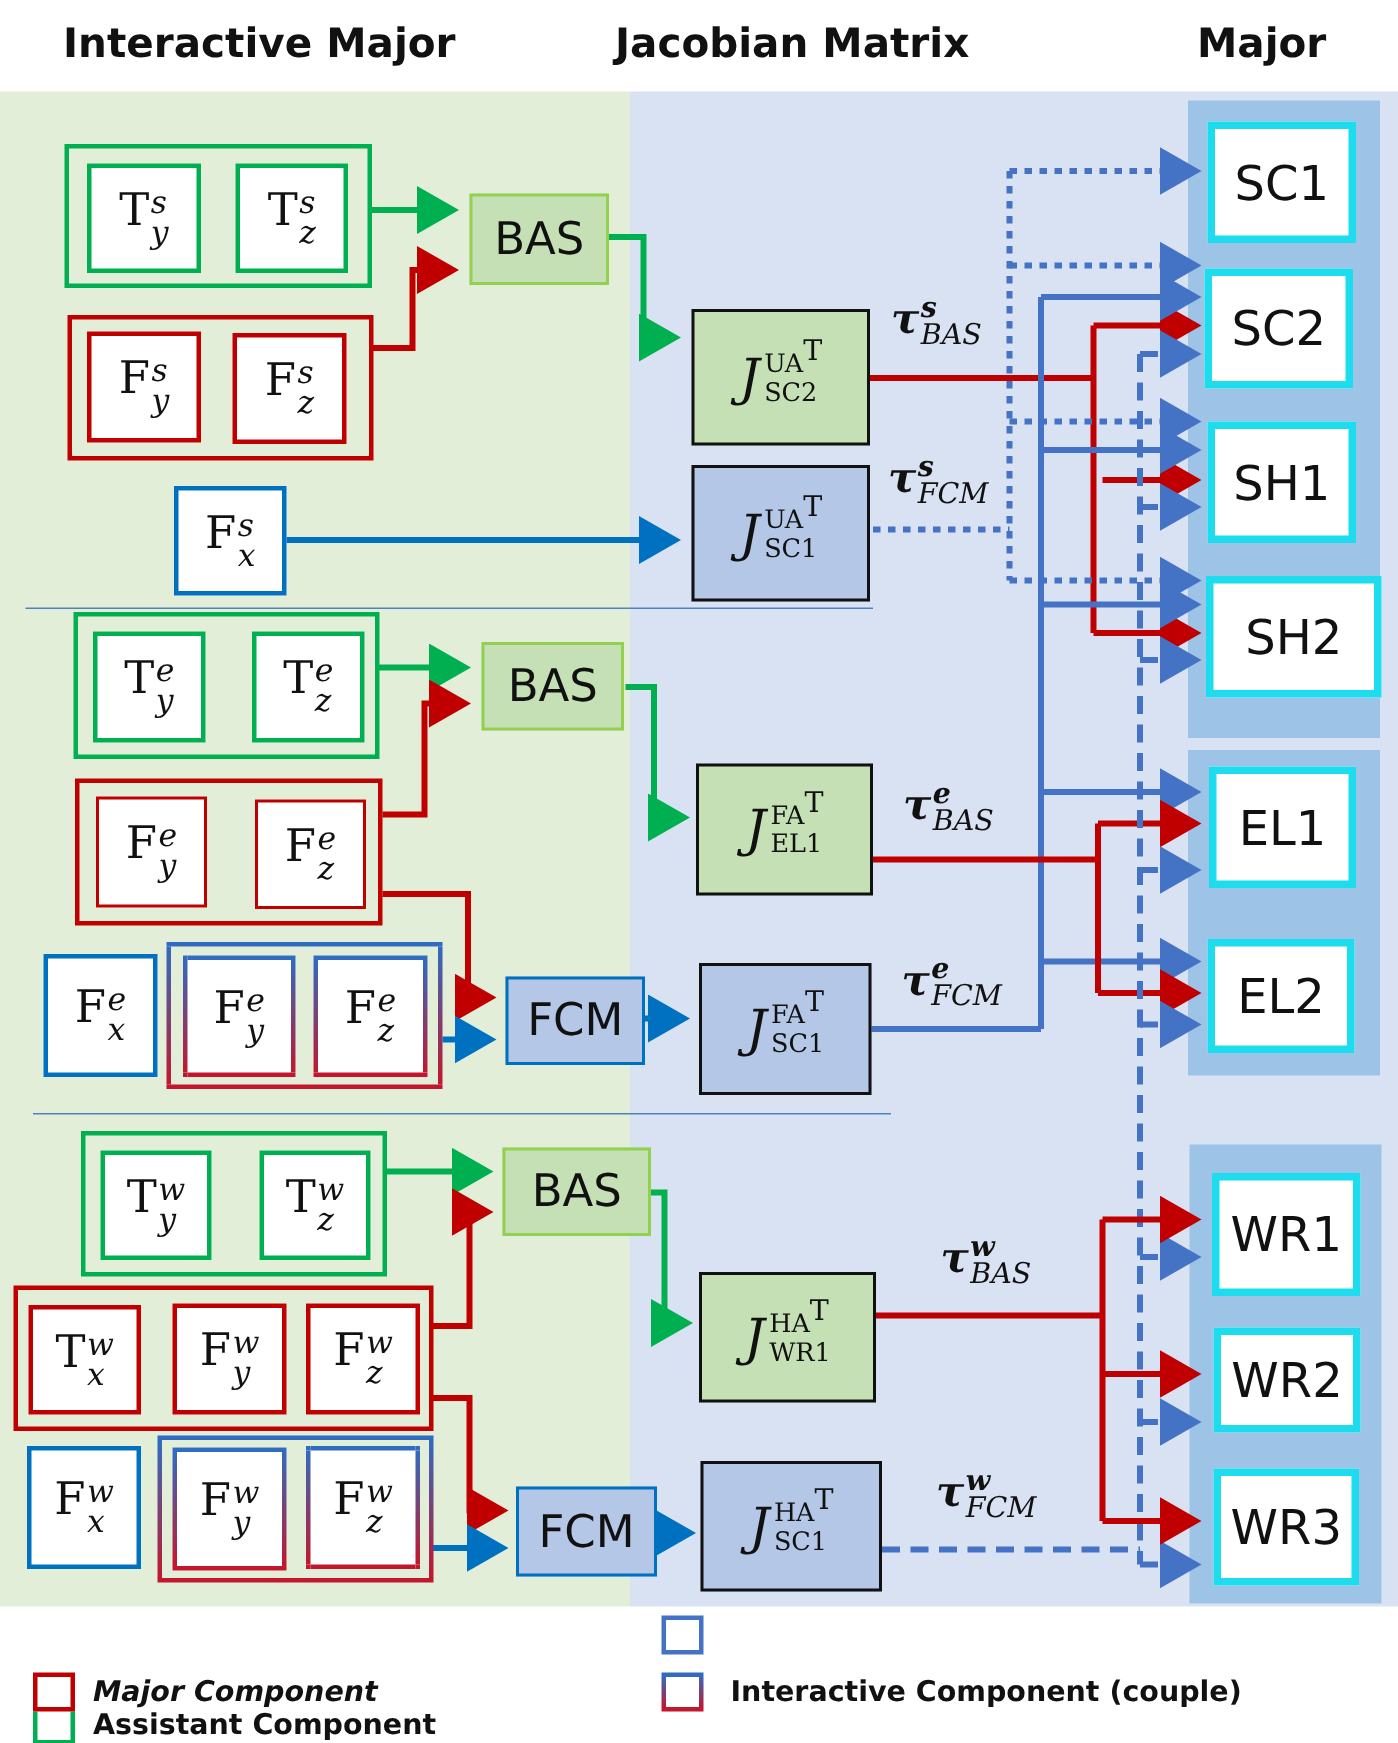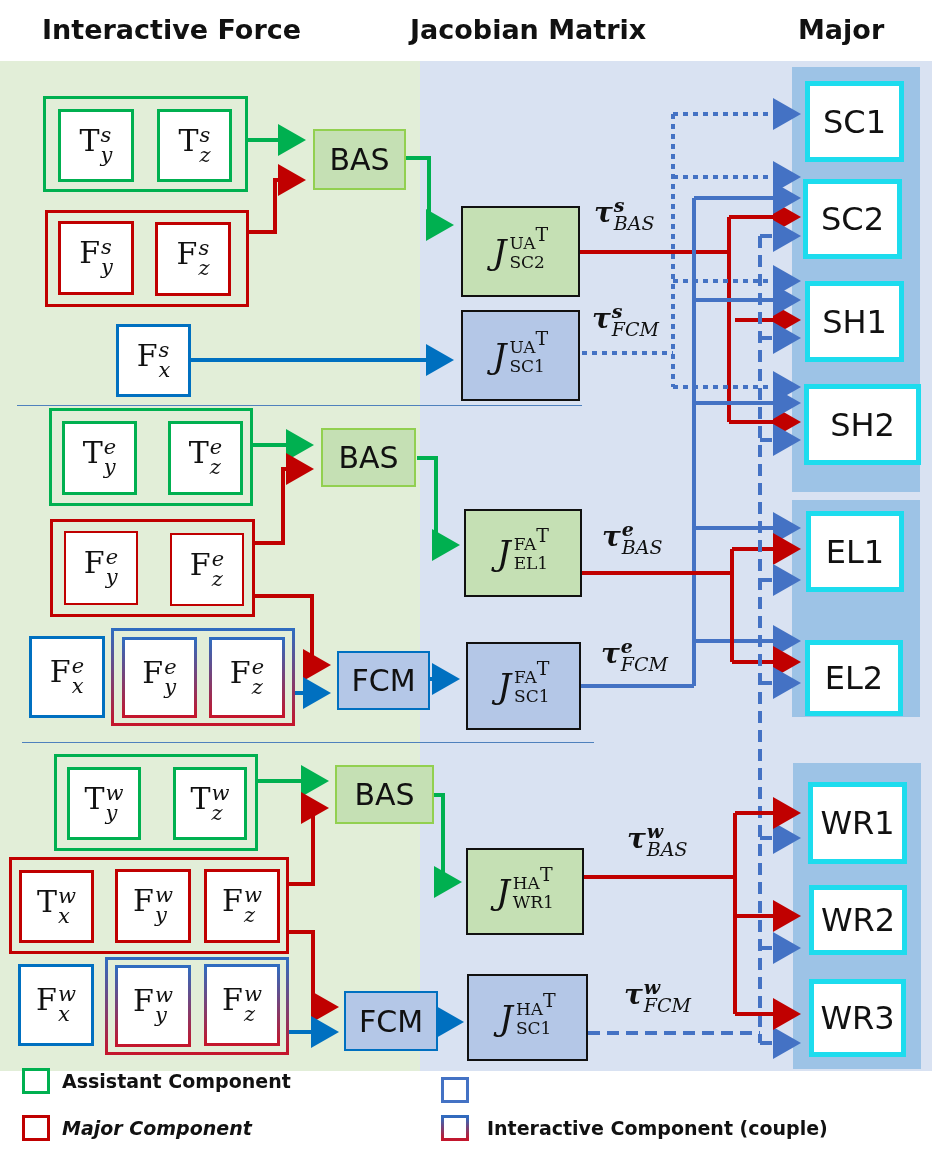--- a/index.html
+++ b/index.html
@@ -37,21 +37,21 @@
   .tau .ss .s2{font-style:italic;font-size:19px;}
   .motor{position:absolute;box-sizing:border-box;background:#fff;border:5px solid #1ddcee;display:flex;align-items:center;justify-content:center;font-family:"DejaVu Sans",sans-serif;font-size:32px;color:#111;}
   .sep{position:absolute;height:0;border-top:1.5px solid #4f81bd;}
   svg.wires{position:absolute;left:0;top:0;}
   .legend{position:absolute;display:flex;align-items:center;font-family:"DejaVu Sans",sans-serif;font-weight:bold;font-size:19px;color:#111;}
   .legend .sw{width:28px;height:26px;box-sizing:border-box;margin-right:12px;background:#fff;}
 </style>
 </head>
 <body>
 
-<div class="hdr" style="left:42px;">Interactive Force</div>
+<div class="hdr" style="left:42px;">Interactive Major</div>
 <div class="hdr" style="left:410px;">Jacobian Matrix</div>
 <div class="hdr" style="left:798px;">Major</div>
 
 <div class="bg-green"></div>
 <div class="bg-blue"></div>
 
 <div class="motor-panel" style="left:792px;top:67px;width:128px;height:425px;"></div>
 <div class="motor-panel" style="left:792px;top:500px;width:128px;height:217px;"></div>
 <div class="motor-panel" style="left:793px;top:763px;width:128px;height:306px;"></div>
 
@@ -448,26 +448,26 @@
       <span class="s1">w</span>
       <span class="s2">FCM</span>
     </span>
 </div>
 
 <div class="motor" style="left:805px;top:81px;width:99px;height:81px;">SC1</div>
 <div class="motor" style="left:803px;top:179px;width:99px;height:80px;">SC2</div>
 <div class="motor" style="left:805px;top:281px;width:99px;height:81px;">SH1</div>
 <div class="motor" style="left:804px;top:384px;width:117px;height:81px;">SH2</div>
 <div class="motor" style="left:806px;top:511px;width:98px;height:81px;">EL1</div>
-<div class="motor" style="left:805px;top:626px;width:98px;height:76px;margin-top:14px;">EL2</div>
+<div class="motor" style="left:805px;top:626px;width:98px;height:76px;">EL2</div>
 <div class="motor" style="left:808px;top:782px;width:99px;height:82px;">WR1</div>
 <div class="motor" style="left:809px;top:885px;width:98px;height:70px;">WR2</div>
 <div class="motor" style="left:809px;top:979px;width:97px;height:78px;">WR3</div>
 
-<div class="legend" style="left:22px;top:1068px;">
+<div class="legend" style="left:22px;top:1137px;">
   <span class="sw" style="border:3px solid #00b050;"></span>
   <span>Assistant Component</span>
 </div>
 <div class="legend" style="left:22px;top:1115px;font-style:italic;">
   <span class="sw" style="border:3px solid #c00000;"></span>
   <span>Major Component</span>
 </div>
 <div class="legend" style="left:441px;top:1077px;">
   <span class="sw" style="border:3px solid #4472c4;margin-right:18px;"></span>
 </div>

